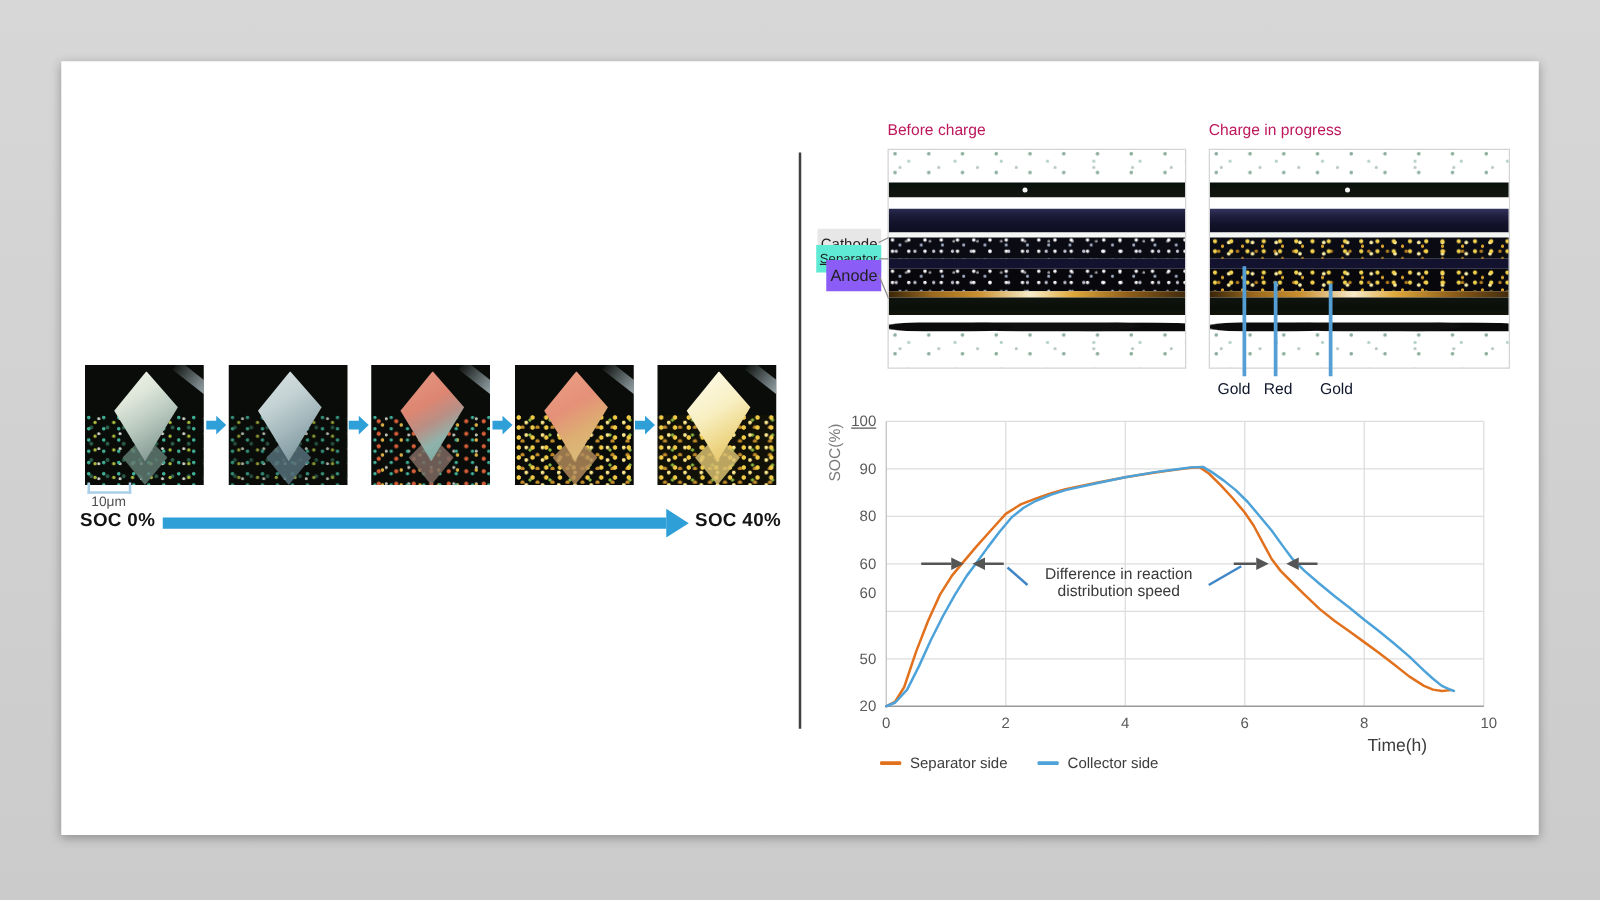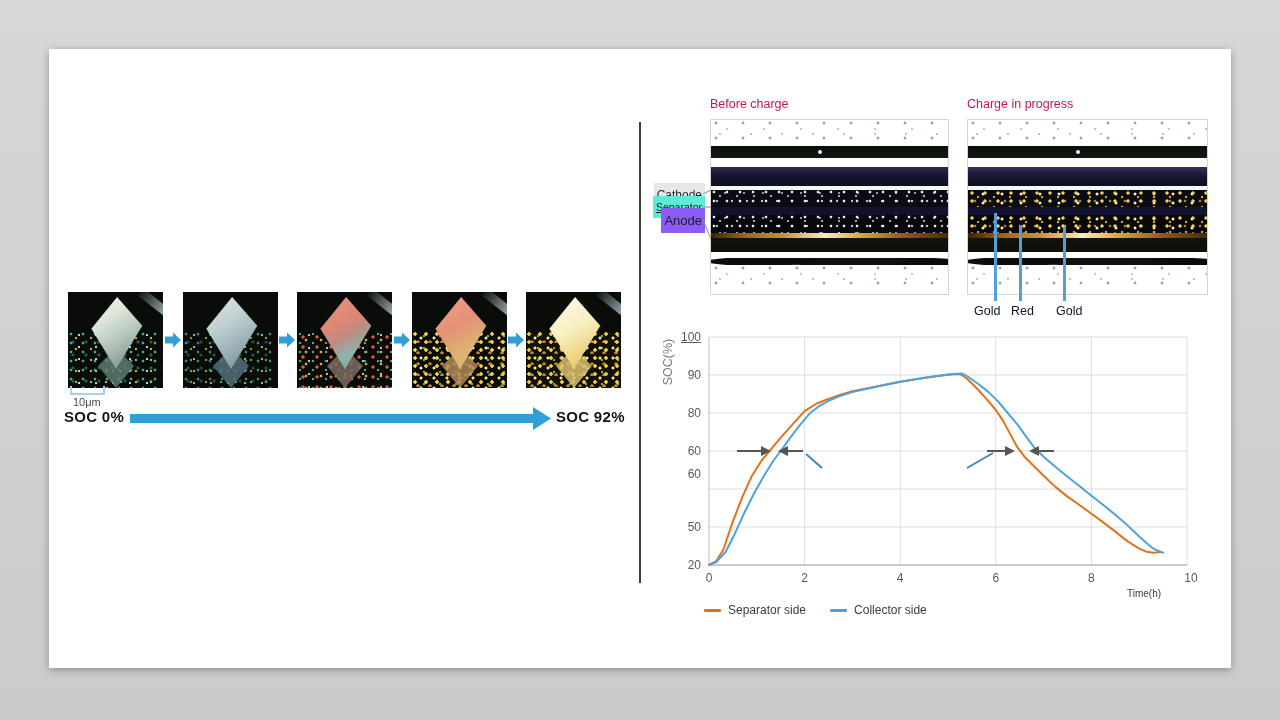--- a/index.html
+++ b/index.html
@@ -107,22 +107,22 @@
   .color-label{position:absolute;top:255px;width:40px;text-align:left;font-size:12.5px;color:#0f172a;}
 
   
   .chart{position:absolute;left:600px;top:280px;width:560px;height:300px;}
   #chart-svg{position:absolute;left:0;top:0;}
   .y-axis-title{position:absolute;left:-30px;top:25px;width:100px;height:16px;text-align:center;
     font-size:12.5px;color:#7a7a7a;transform:rotate(-90deg);}
   .tick{position:absolute;font-size:12px;color:#595959;}
   .y-tick{width:40px;text-align:right;left:12px;}
   .x-tick{width:28px;text-align:center;top:242px;}
-  .x-axis-title{position:absolute;left:445px;top:259px;width:100px;text-align:center;
-    font-size:10px;color:#3c3c3c;}
+  .x-axis-title{position:absolute;left:445px;top:259px;width:100px;text-align:left;
+    font-size:14px;color:#3c3c3c;}
   .chart-anno{position:absolute;left:146px;top:123px;width:200px;text-align:center;
     font-size:12.5px;line-height:14px;color:#3a3a3a;}
   .legend{position:absolute;left:55px;top:274px;display:flex;align-items:center;gap:10px;
     font-size:12px;color:#3c3c3c;}
   .legend-swatch{display:inline-block;width:17px;height:3px;border-radius:1px;}
   .legend-item{display:flex;align-items:center;gap:7px;margin-right:14px;}
 </style>
 </head>
 <body>
 
@@ -175,21 +175,21 @@
       </svg>
 
     <div class="scalebar"></div>
     <div class="scale-text">10μm</div>
 
     <div class="soc-label" style="left:15px">SOC 0%</div>
     <svg class="abs" style="left:81px;top:357px" width="422" height="24">
       <rect x="0" y="8" width="403" height="9" fill="#2f9fd8"></rect>
       <polygon points="403,1 421,12.5 403,24" fill="#2f9fd8"></polygon>
     </svg>
-    <div class="soc-label" style="left:507px">SOC 92%</div>
+    <div class="soc-label" style="left:507px">SOC 40%</div>
   </div>
 
   <div>
     <div class="mg-title" style="left:661px">Before charge</div>
     <div class="mg-title" style="left:918px;width:239px">Charge in progress</div>
 
     <div class="mg" style="left:661px;width:237px">
       <div class="b-top specks-green"></div>
       <div class="b-black1"></div>
       <div class="b-gap1"></div>
@@ -286,20 +286,24 @@
         <line x1="139" y1="122" x2="154" y2="122" stroke="#555" stroke-width="2"></line>
         <line x1="338" y1="122" x2="356" y2="122" stroke="#555" stroke-width="2"></line>
         <polygon points="356,117 366,122 356,127" fill="#555"></polygon>
         <polygon points="380,122 390,117 390,127" fill="#555"></polygon>
         <line x1="390" y1="122" x2="405" y2="122" stroke="#555" stroke-width="2"></line>
         <line x1="157" y1="125" x2="173" y2="139" stroke="#3e86c8" stroke-width="2"></line>
         <line x1="318" y1="139" x2="344" y2="124" stroke="#3e86c8" stroke-width="2"></line>
       </g>
     </svg>
 
+    <div class="chart-anno">
+      <div>Difference in reaction</div>
+      <div>distribution speed</div>
+    </div>
 
     <div class="legend">
       <div class="legend-item">
         <span class="legend-swatch" id="sw0" style="background: rgb(226, 113, 29);"></span>
         <span>Separator side</span>
       </div>
       <div class="legend-item">
         <span class="legend-swatch" id="sw1" style="background: rgb(77, 163, 217);"></span>
         <span>Collector side</span>
       </div>

